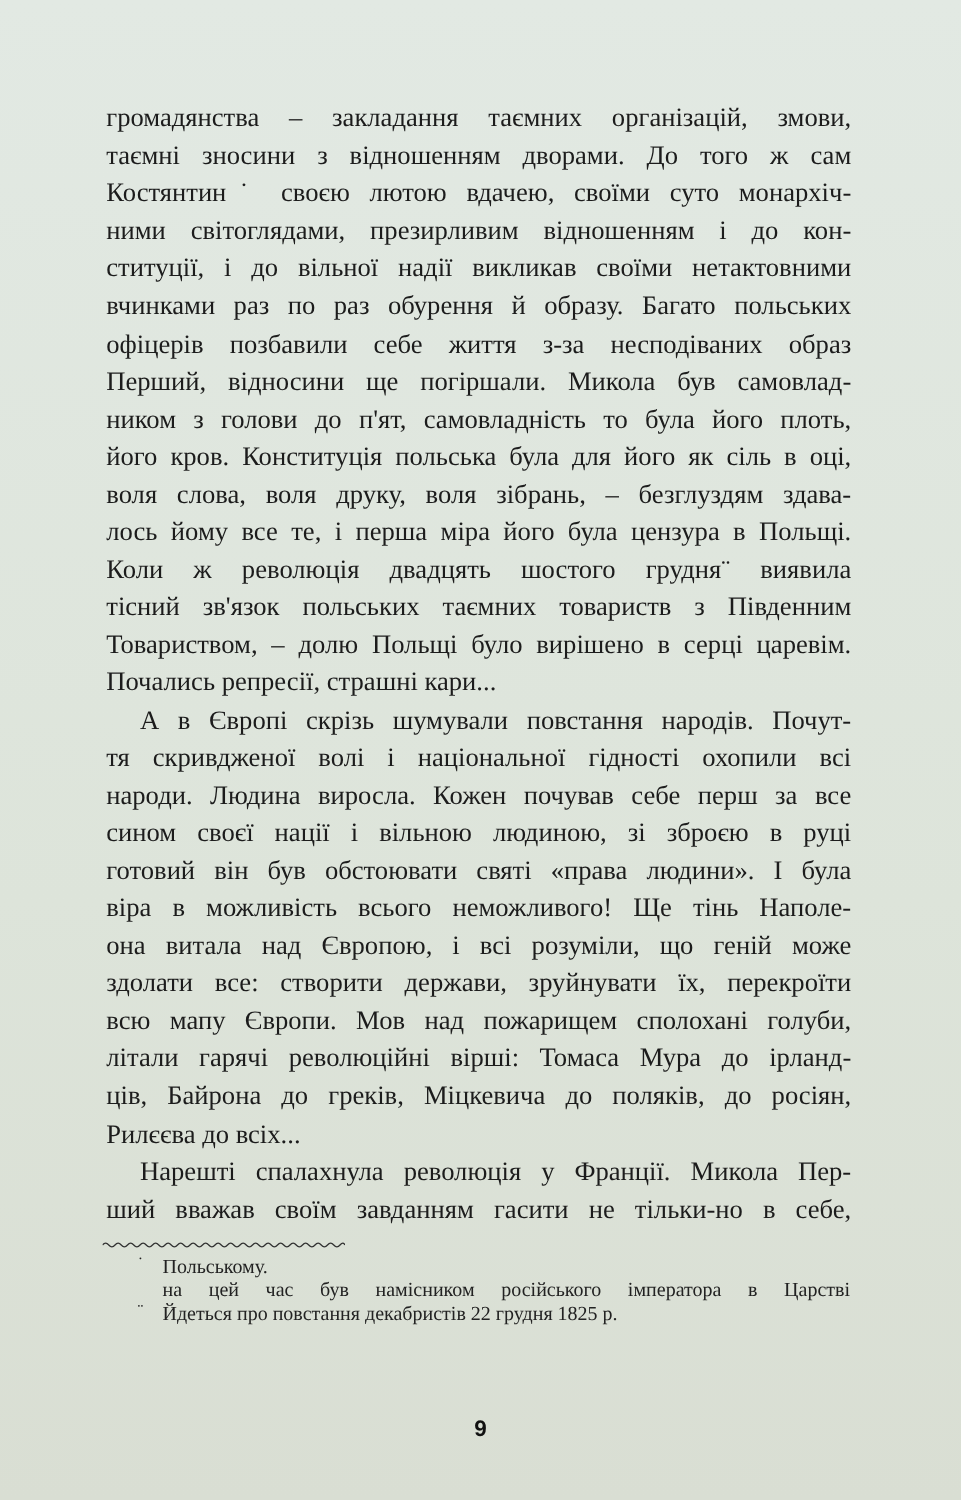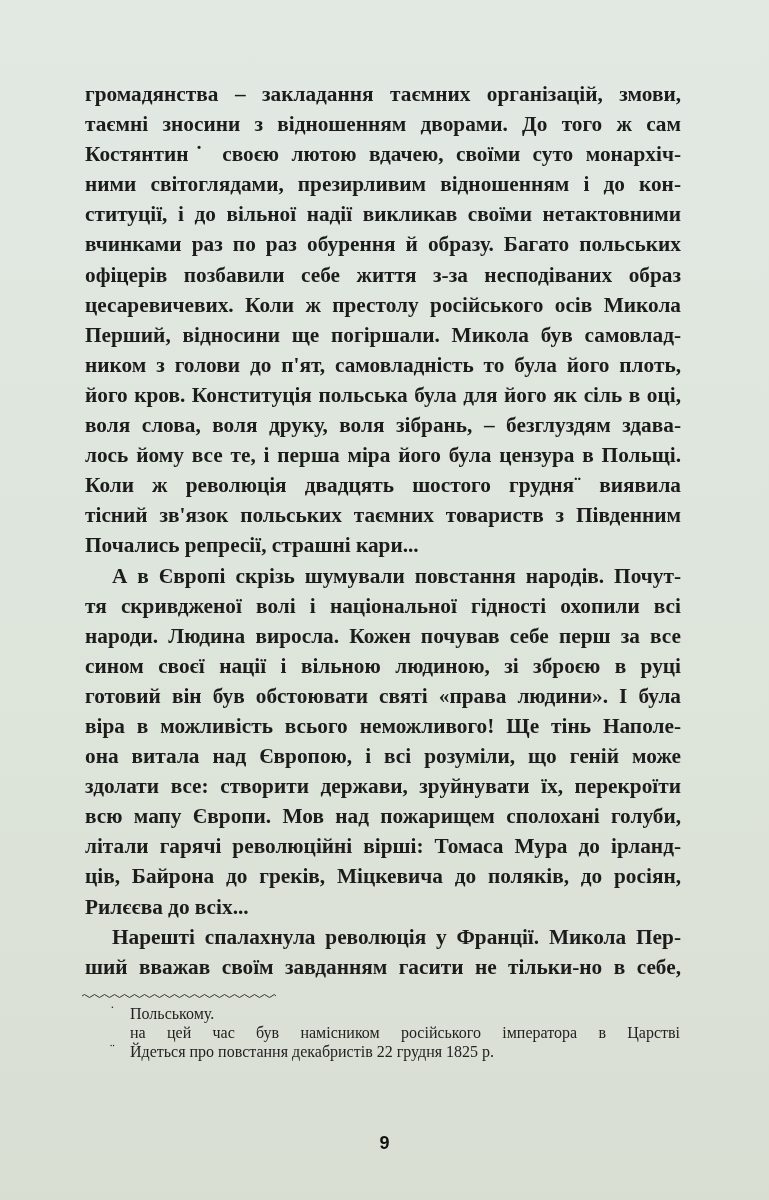--- a/index.html
+++ b/index.html
@@ -9,21 +9,20 @@
     background-image: linear-gradient(180deg, #e2e9e3 0%, #dde4da 60%, #d9ded3 100%);
     position: relative;
     color: #1f1f1f;
   }
   .page { position: absolute; left: 85px; top: 79px; width: 596px; }
   .body-text {
     font-family: "Liberation Serif", "DejaVu Serif", serif;
     font-size: 21.3px;
     line-height: 30.1px;
     color: #1c1c1c;
-    font-weight: bold;
   }
   .line {
     display: block;
     white-space: nowrap;
     text-align: justify;
     text-align-last: justify;
     height: 30.1px;
   }
   .line.last { text-align-last: left; }
   .line.indent { padding-left: 27px; }
@@ -50,28 +49,28 @@
 
 <div class="page">
   <div class="body-text">
     <span class="line">громадянства – закладання таємних організацій, змови,</span>
     <span class="line">таємні зносини з відношенням дворами. До того ж сам</span>
     <span class="line">Костянтин˙ своєю лютою вдачею, своїми суто монархіч-</span>
     <span class="line">ними світоглядами, презирливим відношенням і до кон-</span>
     <span class="line">ституції, і до вільної надії викликав своїми нетактовними</span>
     <span class="line">вчинками раз по раз обурення й образу. Багато польських</span>
     <span class="line">офіцерів позбавили себе життя з-за несподіваних образ</span>
-    <span class="line">цесаревичевих. Коли ж престолу російського осів Микола</span>
     <span class="line">Перший, відносини ще погіршали. Микола був самовлад-</span>
     <span class="line">ником з голови до п'ят, самовладність то була його плоть,</span>
     <span class="line">його кров. Конституція польська була для його як сіль в оці,</span>
     <span class="line">воля слова, воля друку, воля зібрань, – безглуздям здава-</span>
     <span class="line">лось йому все те, і перша міра його була цензура в Польщі.</span>
     <span class="line">Коли ж революція двадцять шостого грудня¨ виявила</span>
     <span class="line">тісний зв'язок польських таємних товариств з Південним</span>
+    <span class="line">Товариством, – долю Польщі було вирішено в серці царевім.</span>
     <span class="line last">Почались репресії, страшні кари...</span>
     <span class="line indent">А в Європі скрізь шумували повстання народів. Почут-</span>
     <span class="line">тя скривдженої волі і національної гідності охопили всі</span>
     <span class="line">народи. Людина виросла. Кожен почував себе перш за все</span>
     <span class="line">сином своєї нації і вільною людиною, зі зброєю в руці</span>
     <span class="line">готовий він був обстоювати святі «права людини». І була</span>
     <span class="line">віра в можливість всього неможливого! Ще тінь Наполе-</span>
     <span class="line">она витала над Європою, і всі розуміли, що геній може</span>
     <span class="line">здолати все: створити держави, зруйнувати їх, перекроїти</span>
     <span class="line">всю мапу Європи. Мов над пожарищем сполохані голуби,</span>

